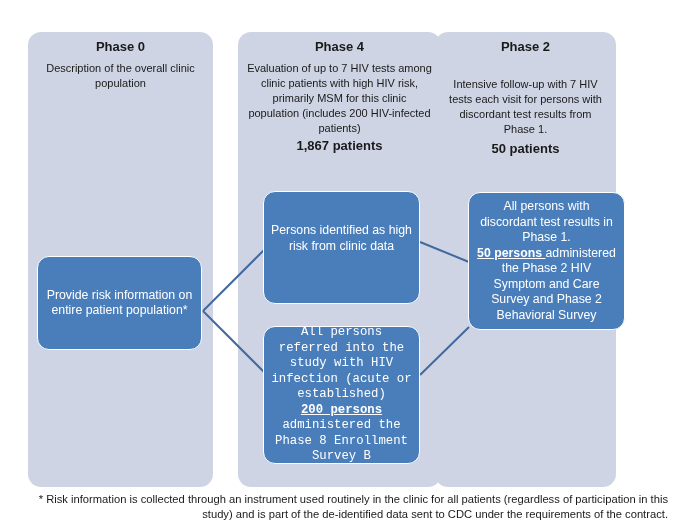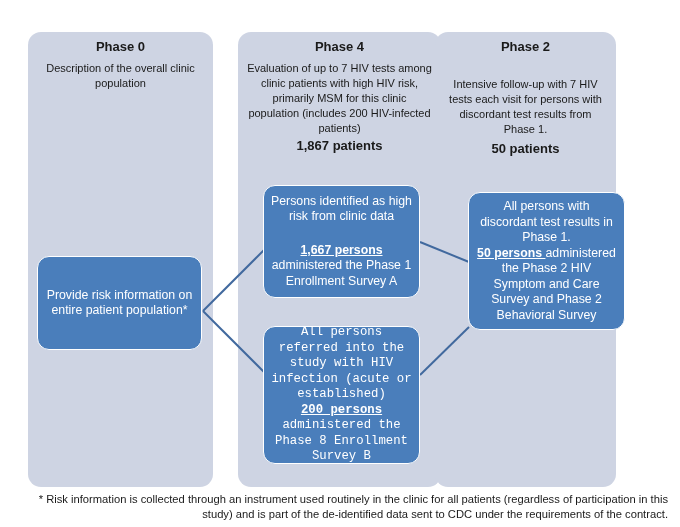--- a/index.html
+++ b/index.html
@@ -64,21 +64,21 @@
     text-align: center;
     font-size: 12.3px;
     line-height: 15.5px;
     display: flex;
     flex-direction: column;
     justify-content: center;
     padding: 6px 7px;
     z-index: 4;
   }
   #box-phase0  { left: 37px;  top: 256px; width: 165px; height: 94px; }
-  #box-survey-a{ left: 263px; top: 185px; width: 157px; height: 113px; }
+  #box-survey-a{ left: 263px; top: 191px; width: 157px; height: 113px; }
   #box-survey-b{ left: 263px; top: 326px; width: 157px; height: 138px; font-family: Liberation Mono, monospace; }
   #box-phase2  { left: 468px; top: 192px; width: 157px; height: 138px; }
 
   .bb-top { }
   .bb-gap { height: 18px; }
   .bb-bot { }
   .emph { font-weight: bold; text-decoration: underline; }
 
   
   #connectors {
@@ -140,21 +140,20 @@
     <line x1="420" y1="375" x2="469" y2="327" stroke="#41699e" stroke-width="2"></line>
   </svg>
 
   <div class="bluebox" id="box-phase0">
     <div class="bb-top">Provide risk information on entire patient population*</div>
   </div>
 
   <div class="bluebox" id="box-survey-a">
     <div class="bb-top">Persons identified as high risk from clinic data</div>
     <div class="bb-gap"></div>
-    <div class="bb-bot"><span class="emph">1,667 persons</span><span> administered the Phase 1 Enrollment Survey A</span></div>
   </div>
 
   <div class="bluebox" id="box-survey-b">
     <div class="bb-top">All persons  referred into the study  with HIV infection (acute or established)</div>
     <div class="bb-gap"></div>
     <div class="bb-bot"><span class="emph">200 persons </span><span>administered the Phase 8 Enrollment Survey B</span></div>
   </div>
 
   <div class="bluebox" id="box-phase2">
     <div class="bb-top">All persons with discordant test results in Phase 1.</div>

